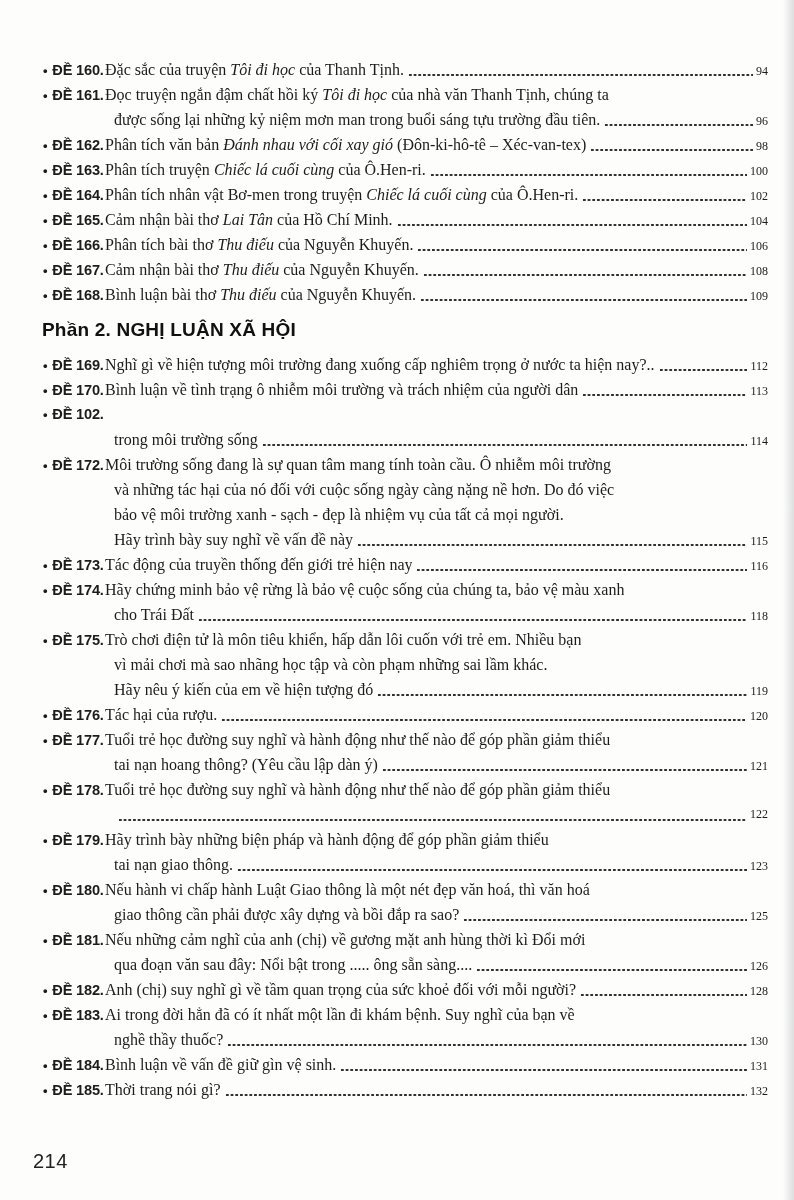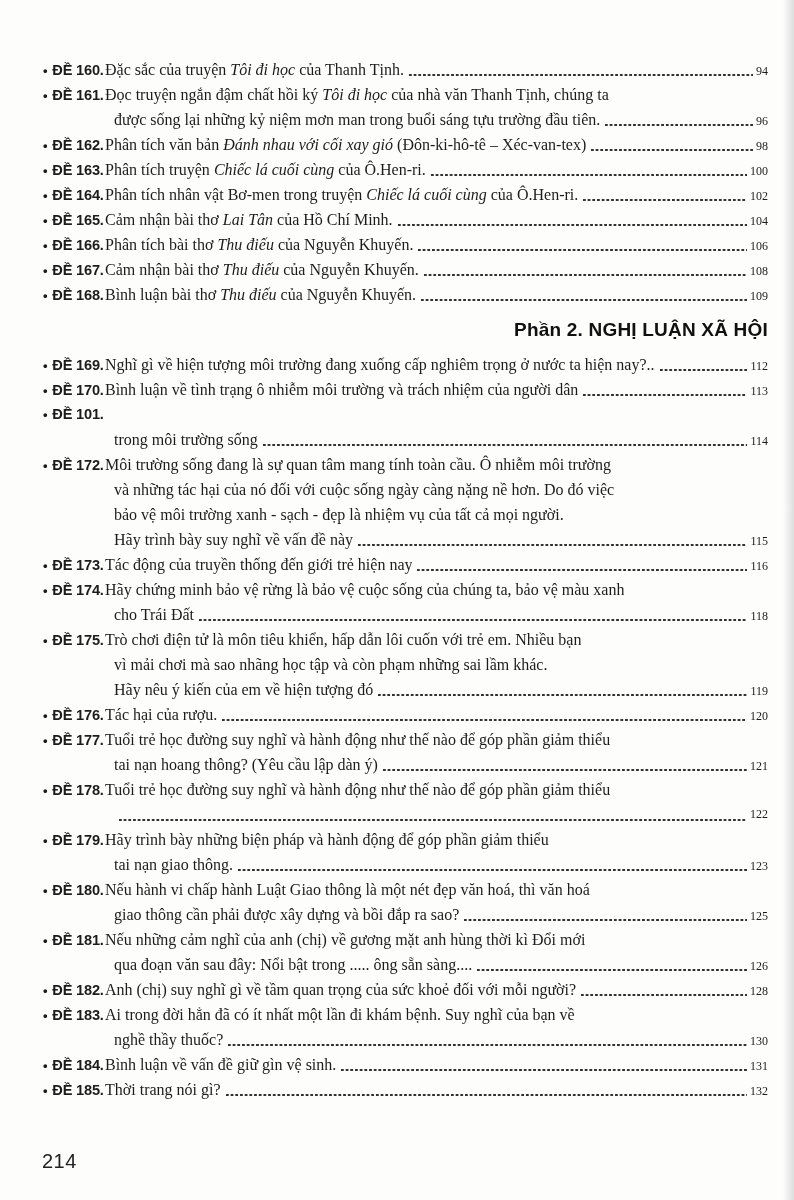--- a/index.html
+++ b/index.html
@@ -63,32 +63,32 @@
     background-size:4.7px 4px;
     background-repeat:repeat-x;
     background-position:left bottom 5px;
   }
   .pg{
     flex:0 0 auto;
     font-size:12px;
     text-align:right;
   }
   .section-header{
-    text-align:right;
+    text-align:left;
     font-family:"Liberation Sans", sans-serif;
     font-weight:700;
     font-size:19px;
     letter-spacing:0.2px;
     color:#111;
     margin:10px 0 9px 0;
     line-height:26px;
   }
   .footer-num{
     position:absolute;
-    left:42px;
+    left:33px;
     bottom:27px;
     font-family:"Liberation Sans", sans-serif;
     font-size:20px;
     color:#222;
     letter-spacing:0.5px;
   }
 </style>
 </head>
 <body>
 
@@ -221,21 +221,21 @@
           </span>
           <span class="txt"><span>Bình luận về tình trạng ô nhiễm môi trường và trách nhiệm của người dân</span></span>
           <span class="leader"></span>
           <span class="pg">113</span>
         </div>
       </div>
       <div class="entry">
         <div class="line">
           <span class="marker">
             <span class="bullet">•</span>
-            <span>ĐỀ 101.</span>
+            <span>ĐỀ 102.</span>
           </span>
         </div>
         <div class="line">
           <span class="spacer"></span>
           <span class="txt"><span>trong môi trường sống</span></span>
           <span class="leader"></span>
           <span class="pg">114</span>
         </div>
       </div>
       <div class="entry">

